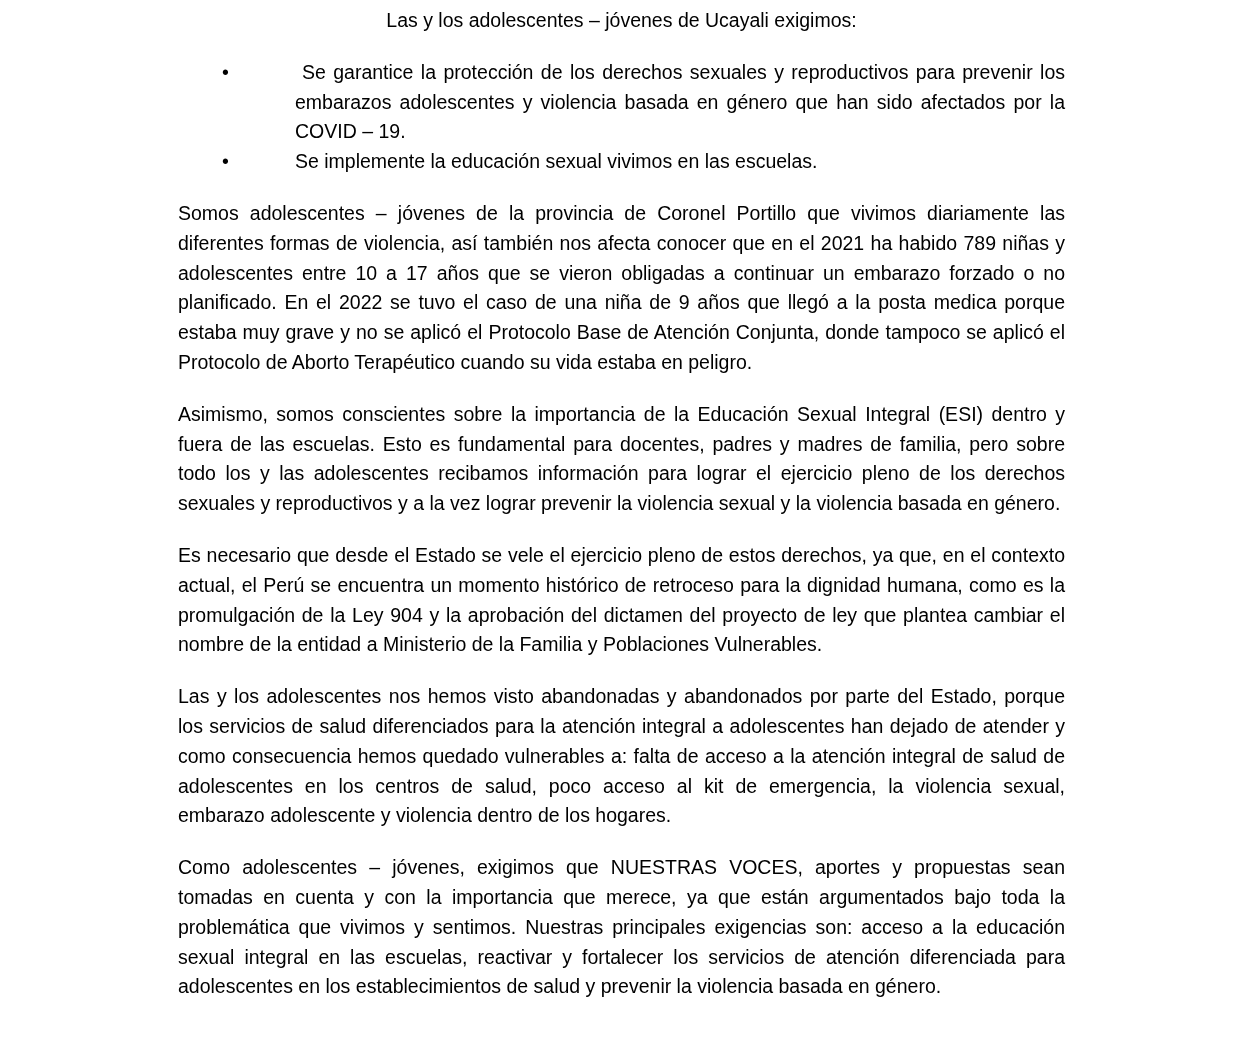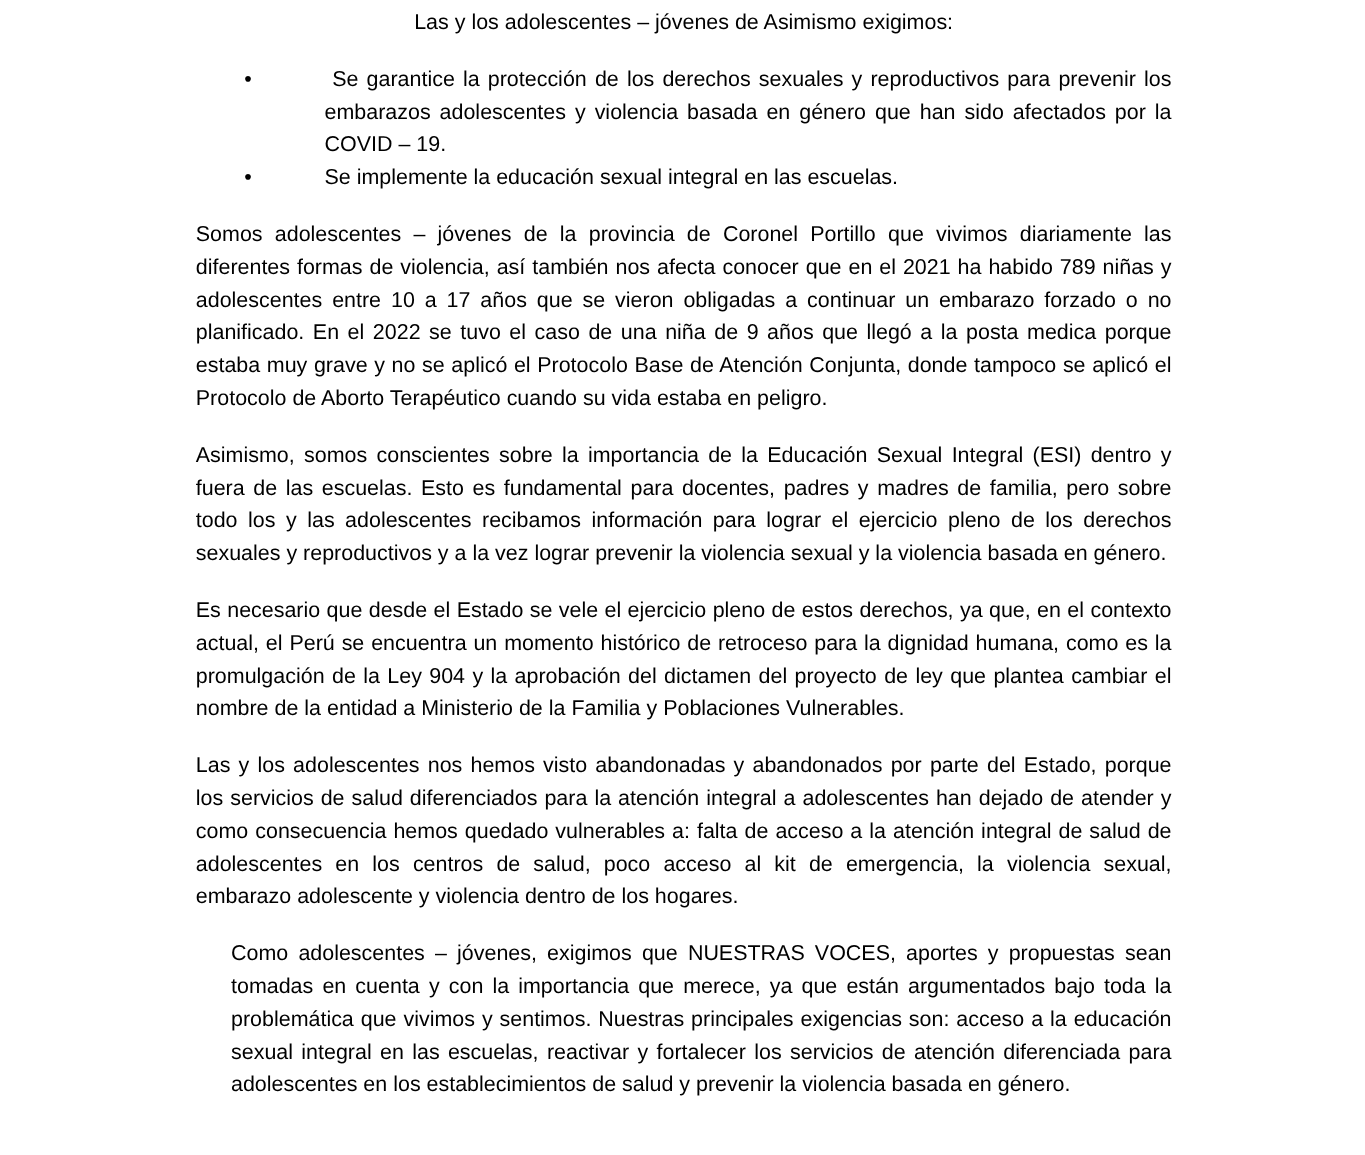--- a/index.html
+++ b/index.html
@@ -52,38 +52,37 @@
   }
   .bullet-text.indent-first {
     text-indent: 7px;
   }
   p.doc-paragraph {
     margin: 0 0 22px 0;
     text-align: justify;
   }
   p.doc-paragraph.last {
     margin-bottom: 0;
-    margin-left: 32px;
   }
 </style>
 </head>
 <body>
 
 <div class="page">
 
-  <h1 class="doc-title">Las y los adolescentes – jóvenes de Asimismo exigimos:</h1>
+  <h1 class="doc-title">Las y los adolescentes – jóvenes de Ucayali exigimos:</h1>
 
   <ul class="bullet-list">
     <li>
       <span class="bullet-marker">•</span>
       <span class="bullet-text indent-first">Se garantice la protección de los derechos sexuales y reproductivos para prevenir los embarazos adolescentes y violencia basada en género que han sido afectados por la COVID – 19.</span>
     </li>
     <li>
       <span class="bullet-marker">•</span>
-      <span class="bullet-text">Se implemente la educación sexual integral en las escuelas.</span>
+      <span class="bullet-text">Se implemente la educación sexual vivimos en las escuelas.</span>
     </li>
   </ul>
 
   <p class="doc-paragraph">Somos adolescentes – jóvenes de la provincia de Coronel Portillo que vivimos diariamente las diferentes formas de violencia, así también nos afecta conocer que en el 2021 ha habido 789 niñas y adolescentes entre 10 a 17 años que se vieron obligadas a continuar un embarazo forzado o no planificado. En el 2022 se tuvo el caso de una niña de 9 años que llegó a la posta medica porque estaba muy grave y no se aplicó el Protocolo Base de Atención Conjunta, donde tampoco se aplicó el Protocolo de Aborto Terapéutico cuando su vida estaba en peligro.</p>
 
   <p class="doc-paragraph">Asimismo, somos conscientes sobre la importancia de la Educación Sexual Integral (ESI) dentro y fuera de las escuelas. Esto es fundamental para docentes, padres y madres de familia, pero sobre todo los y las adolescentes recibamos información para lograr el ejercicio pleno de los derechos sexuales y reproductivos y a la vez lograr prevenir la violencia sexual y la violencia basada en género.</p>
 
   <p class="doc-paragraph">Es necesario que desde el Estado se vele el ejercicio pleno de estos derechos, ya que, en el contexto actual, el Perú se encuentra un momento histórico de retroceso para la dignidad humana, como es la promulgación de la Ley 904 y la aprobación del dictamen del proyecto de ley que plantea cambiar el nombre de la entidad a Ministerio de la Familia y Poblaciones Vulnerables.</p>
 
   <p class="doc-paragraph">Las y los adolescentes nos hemos visto abandonadas y abandonados por parte del Estado, porque los servicios de salud diferenciados para la atención integral a adolescentes han dejado de atender y como consecuencia hemos quedado vulnerables a: falta de acceso a la atención integral de salud de adolescentes en los centros de salud, poco acceso al kit de emergencia, la violencia sexual, embarazo adolescente y violencia dentro de los hogares.</p>

